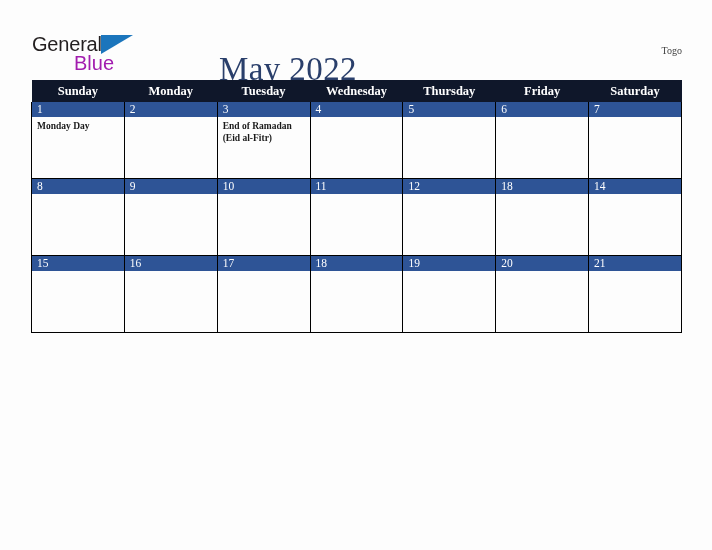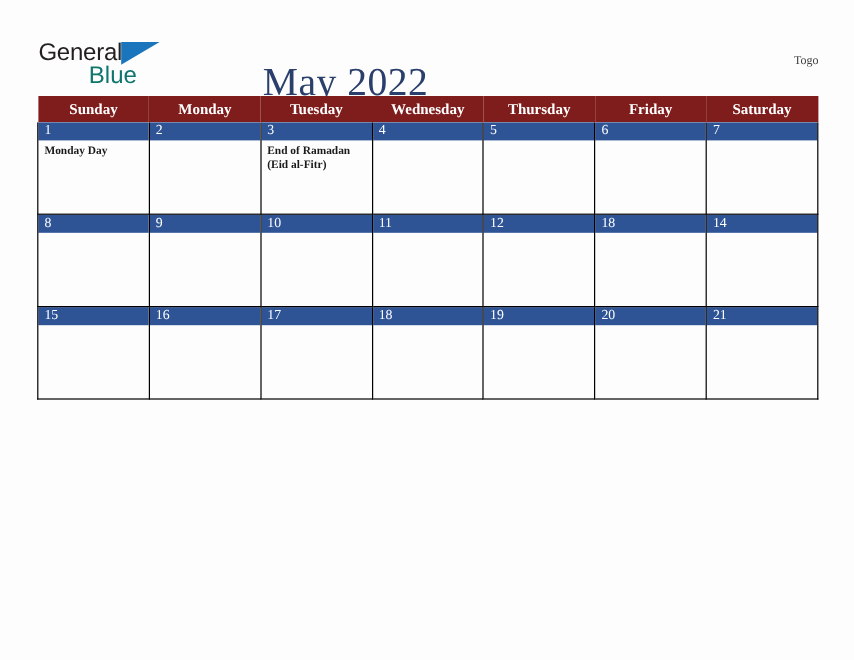--- a/index.html
+++ b/index.html
@@ -52,21 +52,21 @@
     height: 0;
     border-left: 32px solid #1b75bc;
     border-bottom: 19px solid transparent;
   }
   .logo-row2 {
     position: absolute;
     left: 42px;
     top: 19px;
     font-family: "Liberation Sans", sans-serif;
     font-size: 20px;
-    color: #0f766e;
+    color: #a21caf;
     line-height: 22px;
     white-space: nowrap;
   }
 
   .cal-title {
     position: absolute;
     left: 0;
     top: 27px;
     width: 576px;
     text-align: center;
@@ -90,21 +90,21 @@
   .calendar {
     position: absolute;
     left: 31px;
     top: 80px;
     width: 651px;
     border-collapse: collapse;
     table-layout: fixed;
   }
 
   .calendar th {
-    background: #7f1d1d;
+    background: #0f172a;
     color: #ffffff;
     font-family: "Liberation Serif", serif;
     font-size: 12.5px;
     font-weight: bold;
     height: 22px;
     line-height: 22px;
     padding: 0;
     text-align: center;
     border: none;
   }

